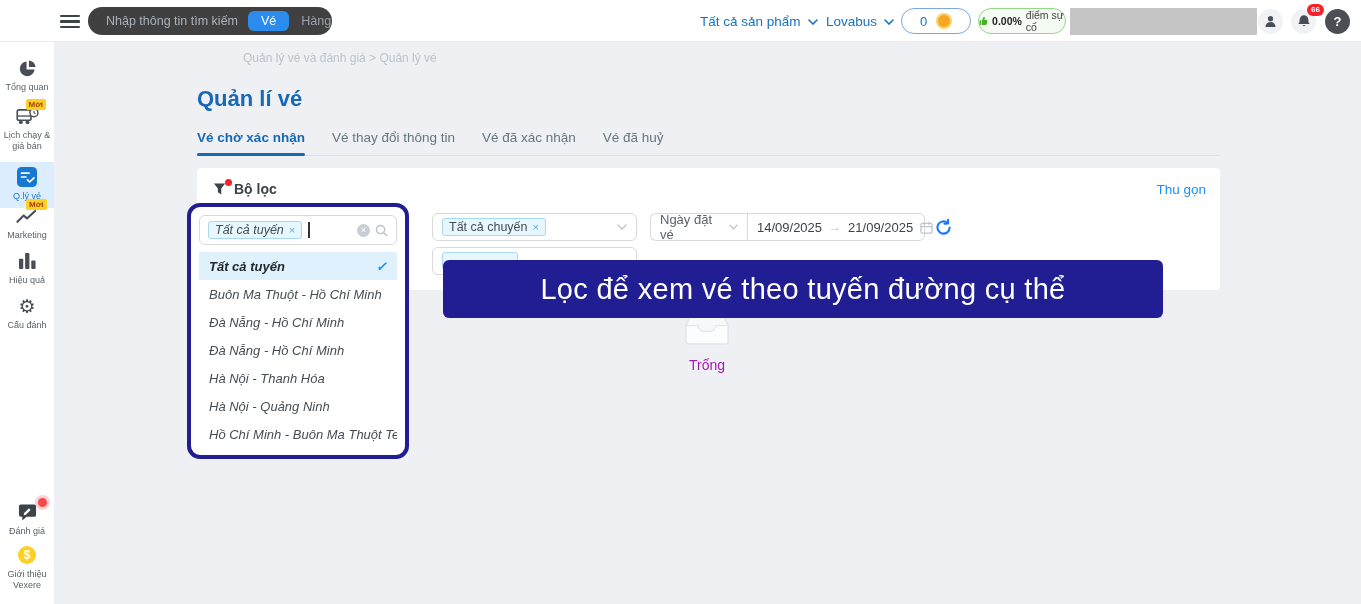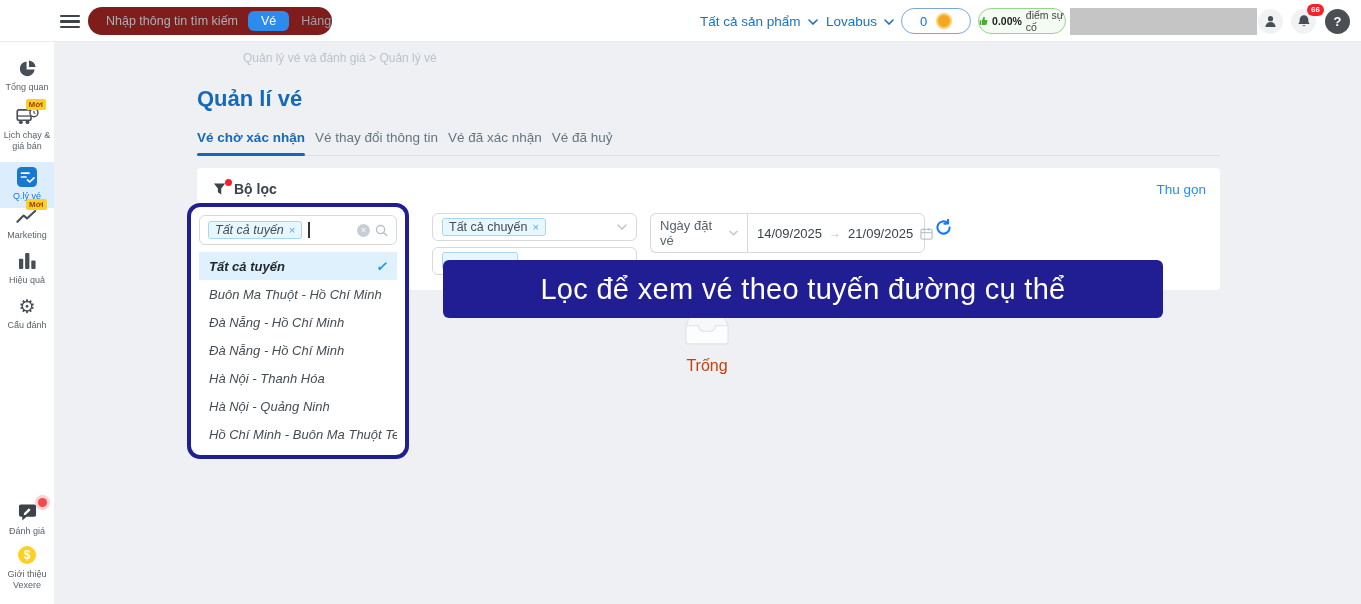--- a/index.html
+++ b/index.html
@@ -3,21 +3,21 @@
 <meta charset="utf-8">
 <style>
   * { margin:0; padding:0; box-sizing:border-box; }
   body { background:#fff; font-family:"Liberation Sans", sans-serif; }
   .screen { position:relative; width:1361px; height:604px; background:#eef0f4; overflow:hidden; }
 
   
   .topbar { position:absolute; left:0; top:0; width:100%; height:42px; background:#fff; border-bottom:1px solid #e9ebee; z-index:50; }
   .burger { position:absolute; left:60px; top:15px; width:20px; cursor:pointer; }
   .burger i { display:block; height:2.4px; background:#3c4349; margin-bottom:3px; border-radius:1px; }
-  .search-pill { position:absolute; left:88px; top:7px; width:244px; height:28px; background:#7f1d1d; border-radius:15px; display:flex; align-items:center; padding:0 5px 0 12px; }
+  .search-pill { position:absolute; left:88px; top:7px; width:244px; height:28px; background:#404040; border-radius:15px; display:flex; align-items:center; padding:0 5px 0 12px; }
   .search-pill .ph { font-size:12.5px; color:#a9b1b9; margin-left:6px; flex:1; white-space:nowrap; }
   .seg-divider { width:2px; height:15px; background:#2b8ced; margin:0 8px 0 2px; }
   .seg-active { background:#2b8ced; color:#fff; border-radius:6px; padding:3px 13px; font-size:12.5px; }
   .seg { color:#9aa2ab; font-size:12.5px; padding:3px 12px; }
   .dd-blue { position:absolute; top:14px; color:#1673c1; font-size:13.5px; display:flex; align-items:center; gap:7px; white-space:nowrap; cursor:pointer; }
   .coin-pill { position:absolute; left:901px; top:8px; width:70px; height:26px; border:1.5px solid #7da7dc; border-radius:14px; display:flex; align-items:center; justify-content:center; gap:9px; }
   .coin-pill .num { color:#1673c1; font-size:13px; }
   .coin { width:16px; height:16px; border-radius:50%; background:#f5a623; border:2px solid #fcd06c; }
   .incident-pill { position:absolute; left:978px; top:8px; width:88px; height:26px; background:#f4fbf2; border:1px solid #94d788; border-radius:14px; display:flex; align-items:center; justify-content:center; gap:4px; font-size:10.5px; color:#444; }
   .incident-pill b { color:#222; }
@@ -32,21 +32,21 @@
   .side-item.active { background:#dceefe; padding:5px 0 6px; color:#1778d1; }
   .side-icon { position:relative; height:20px; display:flex; align-items:center; justify-content:center; }
   .new-badge { position:absolute; top:-7px; left:10px; background:#fdd023; color:#a33f00; font-size:8px; font-weight:bold; padding:1.5px 3px; border-radius:2px; line-height:1; }
   .red-dot { position:absolute; top:-4px; right:-10px; width:9px; height:9px; background:#f5484d; border-radius:50%; box-shadow:0 0 0 3px rgba(245,72,77,.25); }
   .gear-glyph { font-family:"DejaVu Sans", sans-serif; font-size:19px; line-height:19px; color:#474e55; }
   .dollar-circle { width:18px; height:18px; border-radius:50%; background:#fdd023; color:#fff; font-size:12px; font-weight:bold; display:flex; align-items:center; justify-content:center; }
 
   
   .breadcrumb { position:absolute; left:243px; top:51px; font-size:12px; color:#bcc3cc; z-index:2; }
   .page-title { position:absolute; left:197px; top:86px; font-size:22px; font-weight:bold; color:#1569b8; z-index:2; }
-  .tabs { position:absolute; left:197px; top:130px; width:1023px; display:flex; gap:10px; border-bottom:1px solid #dcdfe5; padding-bottom:10px; z-index:2; }
+  .tabs { position:absolute; left:197px; top:130px; width:1023px; display:flex; gap:27px; border-bottom:1px solid #dcdfe5; padding-bottom:10px; z-index:2; }
   .tab { position:relative; font-size:13.5px; color:#66757f; cursor:pointer; white-space:nowrap; }
   .tab.active { color:#1569b8; font-weight:bold; }
   .tab.active::after { content:""; position:absolute; left:0; right:0; bottom:-11px; height:3px; background:#1569b8; border-radius:2px; }
 
   .filter-card { position:absolute; left:197px; top:168px; width:1023px; height:122px; background:#fff; border-radius:4px; z-index:3; }
   .filter-head { position:absolute; left:16px; top:13px; display:flex; align-items:center; gap:6px; font-size:14px; font-weight:bold; color:#3c4349; }
   .funnel-wrap { position:relative; display:inline-flex; }
   .funnel-wrap .dot { position:absolute; top:-3px; right:-4px; width:7px; height:7px; background:#f5222d; border-radius:50%; }
   .collapse-link { position:absolute; right:14px; top:14px; font-size:13.5px; color:#1890ff; cursor:pointer; }
 
@@ -59,30 +59,30 @@
   .route-input .right-ics { margin-left:auto; display:flex; align-items:center; gap:5px; }
   .clear-ic { width:13px; height:13px; border-radius:50%; background:#c9ced4; color:#fff; font-size:9px; line-height:13px; text-align:center; cursor:pointer; }
   .route-panel { position:absolute; left:8px; top:45px; right:8px; bottom:7px; display:flex; flex-direction:column; overflow:hidden; }
   .opt { flex:1; display:flex; align-items:center; padding:0 10px; font-size:13px; color:#454c52; cursor:pointer; white-space:nowrap; }
   .opt.selected { background:#dff1fc; font-weight:bold; color:#23282d; }
   .opt .chk { margin-left:auto; color:#1890ff; font-size:13px; }
 
   .select-box { position:absolute; height:28px; background:#fff; border:1px solid #d9d9d9; border-radius:6px; display:flex; align-items:center; padding:0 9px; }
   .chev { margin-left:auto; color:#c3c7cc; display:flex; }
 
-  .date-group { position:absolute; left:650px; top:213px; height:40px; display:flex; z-index:4; }
+  .date-group { position:absolute; left:650px; top:213px; height:28px; display:flex; z-index:4; }
   .date-type { width:97px; background:#fff; border:1px solid #d9d9d9; border-right:none; border-radius:6px 0 0 6px; display:flex; align-items:center; padding:0 9px; font-size:13px; color:#5a6268; }
   .date-range { width:178px; background:#fff; border:1px solid #d9d9d9; border-radius:0 6px 6px 0; display:flex; align-items:center; gap:7px; padding:0 9px; font-size:13px; color:#3c4349; }
   .range-arrow { color:#b9bec4; font-size:12px; }
   .refresh-btn { position:absolute; left:935px; top:219px; z-index:4; cursor:pointer; }
 
   .banner { position:absolute; left:443px; top:260px; width:720px; height:58px; background:#211d92; border-radius:6px; color:#fff; display:flex; align-items:center; justify-content:center; font-size:29px; z-index:38; letter-spacing:.3px; }
 
   .empty { position:absolute; left:657px; top:311px; width:100px; text-align:center; z-index:1; }
-  .empty .lbl { font-size:16px; color:#c2410c; margin-top:7px; }
+  .empty .lbl { font-size:14px; color:#a21caf; margin-top:7px; }
 </style>
 </head>
 <body>
 
 <div class="screen">
 
   <div class="topbar">
     <div class="burger">
         <i></i>
         <i></i>

